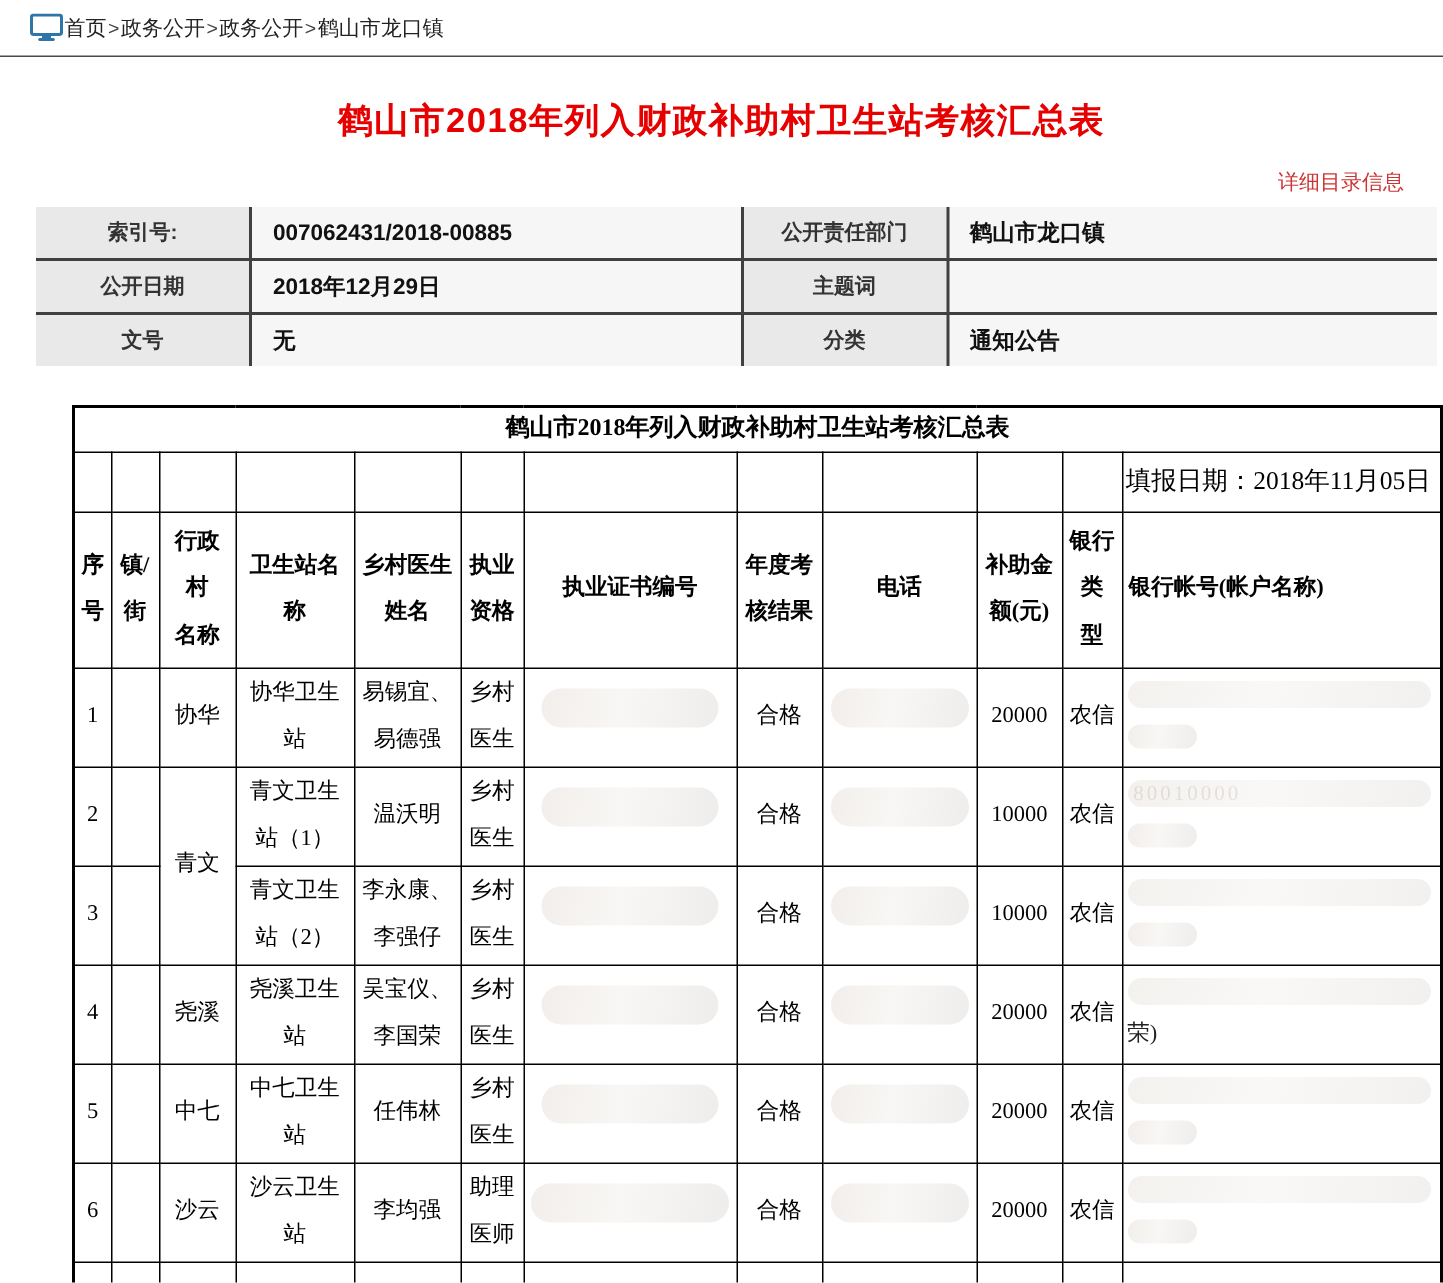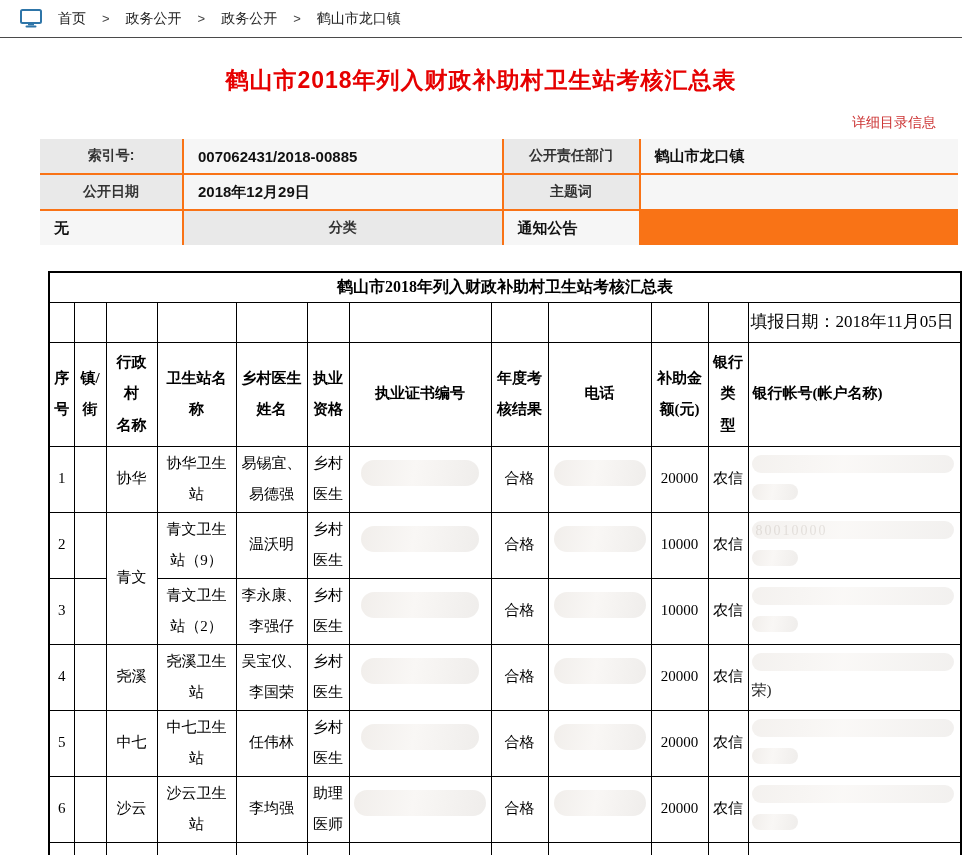--- a/index.html
+++ b/index.html
@@ -4,40 +4,40 @@
 <style>
   * { box-sizing: border-box; }
   html,body { margin:0; padding:0; }
   body {
     width:962px; height:855px; overflow:hidden; background:#fff;
     font-family:"Liberation Sans","DejaVu Sans",sans-serif; color:#000;
   }
 
   
   .breadcrumb-bar {
-    display:flex; align-items:center; gap:16px;
+    display:flex; align-items:center; gap:1px;
     padding:9px 16px 9px 20px; border-bottom:1px solid #4a4a4a;
   }
   .crumb { font-size:14px; color:#222; text-decoration:none; cursor:pointer; }
   .sep   { font-size:13px; color:#444; }
 
   
   .page-title {
     margin:27px 0 0 0; text-align:center;
     color:#e60000; font-size:23px; font-weight:bold; letter-spacing:1px;
   }
 
   .detail-link-row { text-align:right; padding-right:26px; margin-top:17px; }
   .detail-link { color:#cc3333; font-size:14px; cursor:pointer; text-decoration:none; }
 
   
   .meta-grid {
-    margin:7px 4px 0 40px;
+    margin:7px 4px 0 24px;
     display:grid; grid-template-columns:142px 1fr 135px 1fr;
-    gap:2px; background:#f97316;
+    gap:2px; background:#404040;
   }
   .meta-label {
     background:#e9e9e9; height:34px;
     display:flex; align-items:center; justify-content:center;
     font-weight:bold; font-size:14px; color:#333;
   }
   .meta-value {
     background:#f6f6f6; height:34px;
     display:flex; align-items:center; padding-left:14px;
     font-weight:bold; font-size:15px; color:#111;
@@ -109,20 +109,21 @@
 
 <div class="meta-grid">
   <div class="meta-label">索引号:</div>
   <div class="meta-value">007062431/2018-00885</div>
   <div class="meta-label">公开责任部门</div>
   <div class="meta-value">鹤山市龙口镇</div>
   <div class="meta-label">公开日期</div>
   <div class="meta-value">2018年12月29日</div>
   <div class="meta-label">主题词</div>
   <div class="meta-value"></div>
+  <div class="meta-label">文号</div>
   <div class="meta-value">无</div>
   <div class="meta-label">分类</div>
   <div class="meta-value">通知公告</div>
 </div>
 
 <table class="main-table">
   <colgroup>
     <col style="width:25px">
       <col style="width:32px">
       <col style="width:51px">
@@ -202,21 +203,21 @@
       <div class="acct-l2">
             <span class="blob small"></span>
           </div>
     </td>
   </tr>
 
   <tr class="t-row">
     <td>2</td>
     <td></td>
     <td rowspan="2">青文</td>
-    <td>青文卫生站（9）</td>
+    <td>青文卫生站（1）</td>
     <td>温沃明</td>
     <td>乡村医生</td>
     <td><span class="blob cert"></span></td>
     <td>合格</td>
     <td><span class="blob phone"></span></td>
     <td class="amount-cell">10000</td>
     <td>农信</td>
     <td class="acct-cell">
       <div class="acct-l1">
             <span class="digits">80010000</span>

